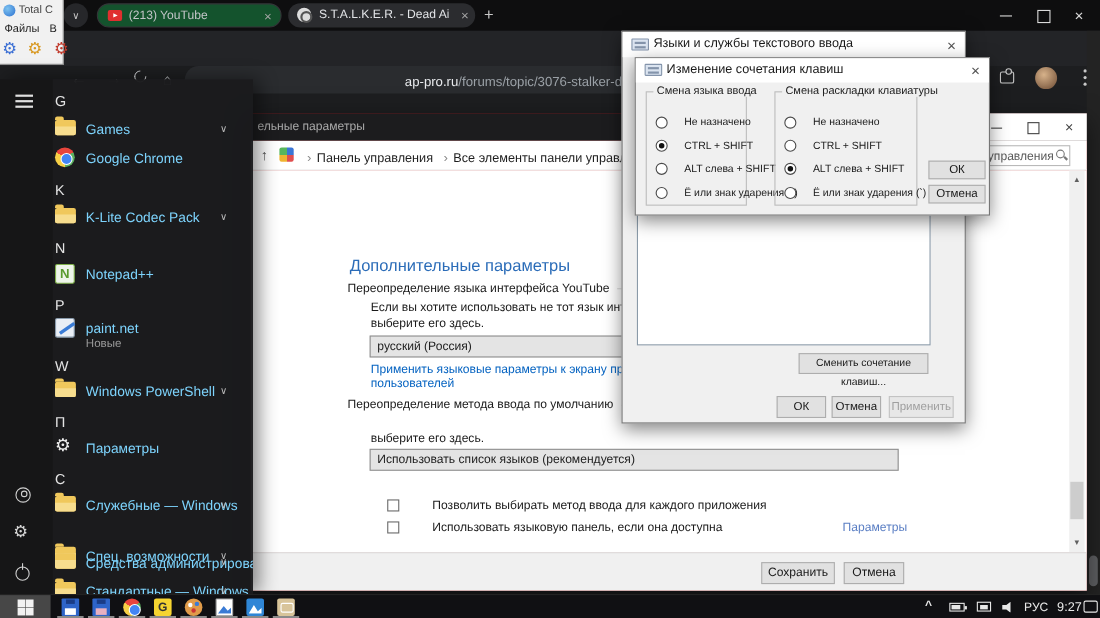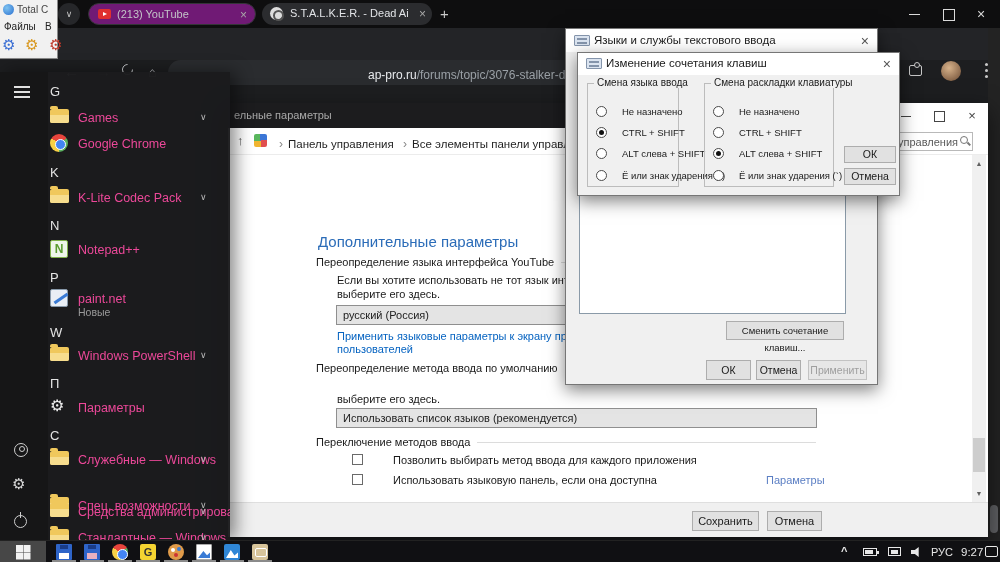--- a/index.html
+++ b/index.html
@@ -81,21 +81,21 @@
   .rlabel{position:absolute;left:26px;top:1px;font-size:9.5px;color:#1a1a1a;white-space:nowrap;}
   .dbtn{position:absolute;background:#e1e1e1;border:1px solid #adadad;font-size:10.5px;color:#1a1a1a;text-align:center;}
   .dbtn.disabled{color:#9f9f9f;background:#e7e7e7;border-color:#c3c3c3;}
 
   
   #startmenu{position:absolute;left:0;top:72px;width:230px;height:468px;background:rgba(27,27,29,0.97);z-index:6;box-shadow:6px 0 16px rgba(0,0,0,.45);overflow:hidden;}
   #sm-rail{position:absolute;left:0;top:0;width:48px;height:468px;background:rgba(0,0,0,0.18);}
   .ham{position:absolute;left:14px;top:14px;width:16px;height:2px;background:#e0e0e0;box-shadow:0 5px 0 #e0e0e0,0 10px 0 #e0e0e0;}
   .sm-letter{position:absolute;left:50px;font-size:13px;color:#e4e4e4;}
   .sm-row{position:absolute;left:50px;width:170px;height:20px;}
-  .sm-label{position:absolute;left:28px;top:3px;font-size:12.5px;color:#ec4899;white-space:nowrap;}
+  .sm-label{position:absolute;left:28px;top:3px;font-size:12.5px;color:#7dd3fc;white-space:nowrap;}
   .sm-sub{position:absolute;left:28px;top:17px;font-size:10.5px;color:#9a9a9a;}
   .sm-chev{position:absolute;left:150px;top:4px;font-size:9px;color:#b8b8b8;}
   .folder{position:absolute;left:0;top:1px;width:19px;height:14px;background:#f0c85c;border-radius:2px;}
   .folder::before{content:"";position:absolute;left:0;top:-3px;width:8px;height:3px;background:#f0c85c;border-radius:2px 2px 0 0;}
   .folder::after{content:"";position:absolute;left:0;bottom:0;width:19px;height:8px;background:#f7dd8e;border-radius:0 0 2px 2px;}
   .chromeico{position:absolute;left:0;top:0;width:18px;height:18px;border-radius:50%;background:conic-gradient(from -60deg,#e8453c 0 33%,#5bb05f 33% 66%,#f7d046 66%);}
   .chromeico::after{content:"";position:absolute;left:4.5px;top:4.5px;width:9px;height:9px;border-radius:50%;background:#4285f4;border:1.5px solid #fff;}
   .nppico{position:absolute;left:0;top:0;width:18px;height:18px;background:#eef5ea;border:1px solid #7fb04a;border-radius:2px;color:#5a9b2f;font-weight:bold;font-size:12px;text-align:center;line-height:16px;}
   .pdnico{position:absolute;left:0;top:0;width:18px;height:18px;background:#e9eef5;border:1px solid #8899aa;border-radius:2px;}
   .pdnico::after{content:"";position:absolute;left:2px;top:7px;width:16px;height:3px;background:#3a7bd5;transform:rotate(-35deg);}
@@ -151,21 +151,21 @@
   .upar{position:absolute;left:9px;top:5px;font-size:13px;color:#555;}
 </style>
 </head>
 <body>
 
 <div id="stage">
 
   <div id="browser">
     <div id="tabstrip">
       <div id="tab-chevron">∨</div>
-      <div class="tab" style="left:88px;width:168px;background:#701a75;border:1px solid #343538;">
+      <div class="tab" style="left:88px;width:168px;background:#14532d;border:1px solid #343538;">
         <span class="ytico"></span>
         <span class="tlabel" style="color:#c3c5c8;">(213) YouTube</span>
         <span class="tclose" style="right:8px;">×</span>
       </div>
       <div class="tab" style="left:262px;width:170px;background:#2b2c2f;">
         <span class="stico"></span>
         <span class="tlabel" style="color:#e2e4e7;width:118px;overflow:hidden;">S.T.A.L.K.E.R. - Dead Air "Книга</span>
         <span class="tclose" style="right:6px;">×</span>
       </div>
       <div class="abs" style="left:440px;top:5px;font-size:15px;color:#c8c8c8;">+</div>
@@ -240,24 +240,20 @@
       <div class="cplink" style="top:175px;">Применить языковые параметры к экрану приветств</div>
       <div class="cplink" style="top:188px;">пользователей</div>
 
       <div class="cpgroup" style="top:207px;">
         <span>Переопределение метода ввода по умолчанию</span>
           <i></i>
       </div>
       <div class="cptext" style="top:238px;">выберите его здесь.</div>
       <div class="dropdown" style="top:253px;">Использовать список языков (рекомендуется)</div>
 
-      <div class="cpgroup" style="top:281px;">
-        <span>Переключение методов ввода</span>
-          <i></i>
-      </div>
       <div class="cb" style="top:299px;"></div>
       <div class="cblabel" style="top:299px;">Позволить выбирать метод ввода для каждого приложения</div>
       <div class="cb" style="top:319px;"></div>
       <div class="cblabel" style="top:319px;">Использовать языковую панель, если она доступна</div>
       <div class="abs" style="left:538px;top:319px;font-size:11px;color:#5b7fc4;">Параметры</div>
 
     </div>
     <div id="cp-scroll">
       <div class="sarr" style="top:2px;">▲</div>
       <div class="sthumb"></div>

